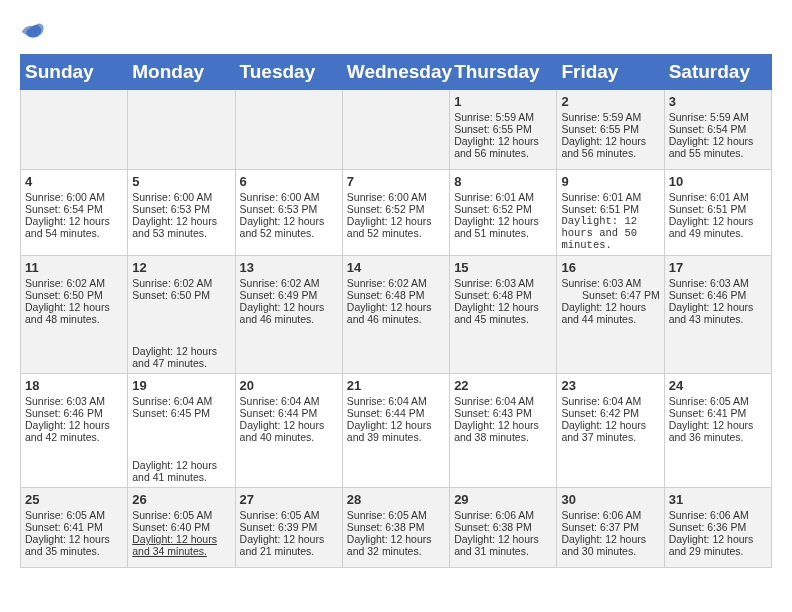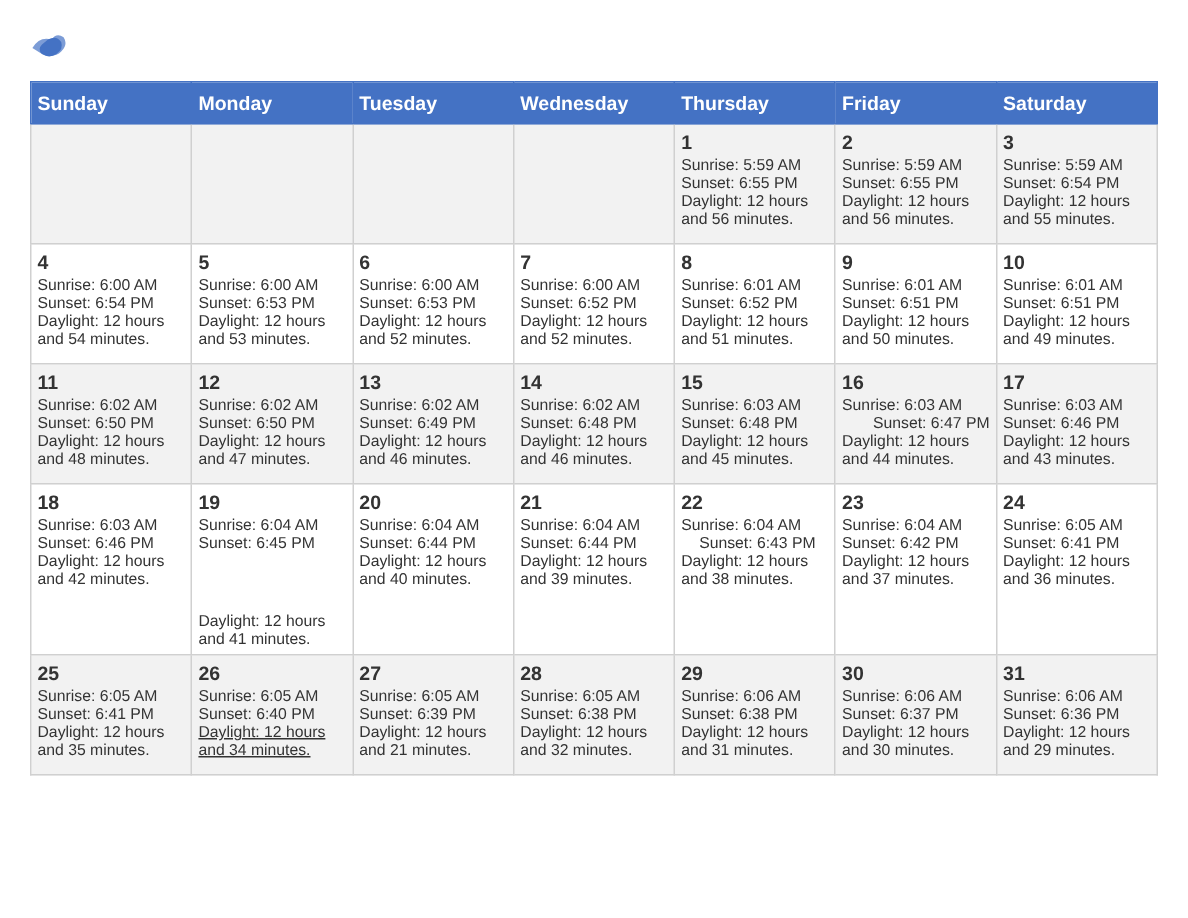--- a/index.html
+++ b/index.html
@@ -40,21 +40,21 @@
     table {
       width: 100%;
       border-collapse: collapse;
       table-layout: fixed;
     }
     thead tr {
       background-color: #4472c4;
     }
     thead th {
       color: #fff;
-      font-size: 13px;
+      font-size: 19px;
       font-weight: bold;
       padding: 6px 4px;
       text-align: left;
       border: 1px solid #4472c4;
     }
     tbody tr {
       background: #fff;
     }
     tbody tr:nth-child(odd) {
       background: #f2f2f2;
@@ -163,41 +163,41 @@
         <td>
           <span class="day-num">8</span>
           <span style="display: block;">Sunrise: 6:01 AM</span>
           <span style="display: block;">Sunset: 6:52 PM</span>
           <span style="display: block;">Daylight: 12 hours and 51 minutes.</span>
         </td>
         <td>
           <span class="day-num">9</span>
           <span style="display: block;">Sunrise: 6:01 AM</span>
           <span style="display: block;">Sunset: 6:51 PM</span>
-          <span style="display: block;">Daylight: 12 hours and 50 minutes.</span>
+          <span style="display: block; font-family: Liberation Mono, monospace;">Daylight: 12 hours and 50 minutes.</span>
         </td>
         <td>
           <span class="day-num">10</span>
           <span style="display: block;">Sunrise: 6:01 AM</span>
           <span style="display: block;">Sunset: 6:51 PM</span>
           <span style="display: block;">Daylight: 12 hours and 49 minutes.</span>
         </td>
       </tr>
       <tr>
         <td>
           <span class="day-num">11</span>
           <span style="display: block;">Sunrise: 6:02 AM</span>
           <span style="display: block;">Sunset: 6:50 PM</span>
           <span style="display: block;">Daylight: 12 hours and 48 minutes.</span>
         </td>
         <td>
           <span class="day-num">12</span>
           <span style="display: block;">Sunrise: 6:02 AM</span>
           <span style="display: block;">Sunset: 6:50 PM</span>
-          <span style="display: block;">Daylight: 12 hours and 47 minutes.</span>
+          <span style="display: block; margin-top: 44px;">Daylight: 12 hours and 47 minutes.</span>
         </td>
         <td>
           <span class="day-num">13</span>
           <span style="display: block;">Sunrise: 6:02 AM</span>
           <span style="display: block;">Sunset: 6:49 PM</span>
           <span style="display: block;">Daylight: 12 hours and 46 minutes.</span>
         </td>
         <td>
           <span class="day-num">14</span>
           <span style="display: block;">Sunrise: 6:02 AM</span>
@@ -244,21 +244,21 @@
         </td>
         <td>
           <span class="day-num">21</span>
           <span style="display: block;">Sunrise: 6:04 AM</span>
           <span style="display: block;">Sunset: 6:44 PM</span>
           <span style="display: block;">Daylight: 12 hours and 39 minutes.</span>
         </td>
         <td>
           <span class="day-num">22</span>
           <span style="display: block;">Sunrise: 6:04 AM</span>
-          <span style="display: block; margin-left: 12px;">Sunset: 6:43 PM</span>
+          <span style="display: block;">Sunset: 6:43 PM</span>
           <span style="display: block;">Daylight: 12 hours and 38 minutes.</span>
         </td>
         <td>
           <span class="day-num">23</span>
           <span style="display: block;">Sunrise: 6:04 AM</span>
           <span style="display: block;">Sunset: 6:42 PM</span>
           <span style="display: block;">Daylight: 12 hours and 37 minutes.</span>
         </td>
         <td>
           <span class="day-num">24</span>

